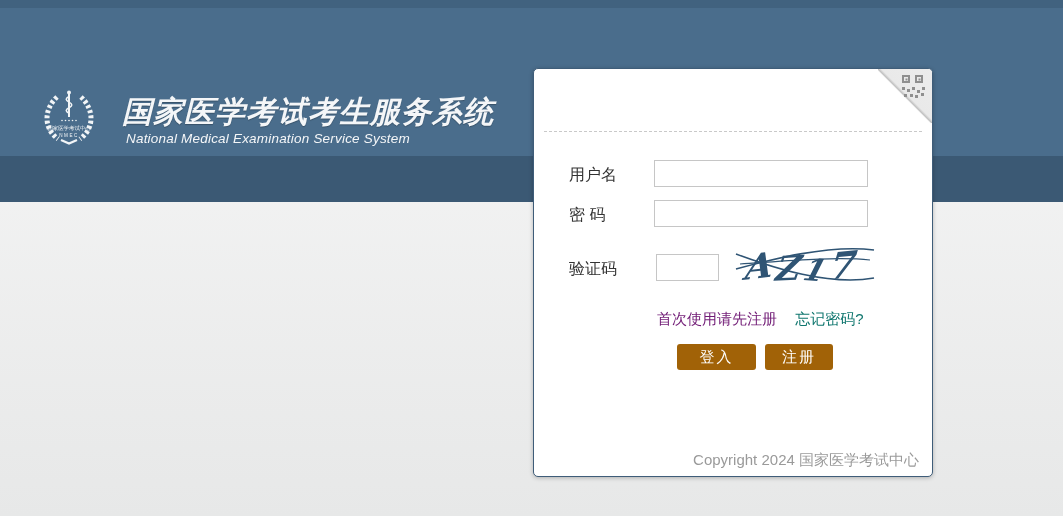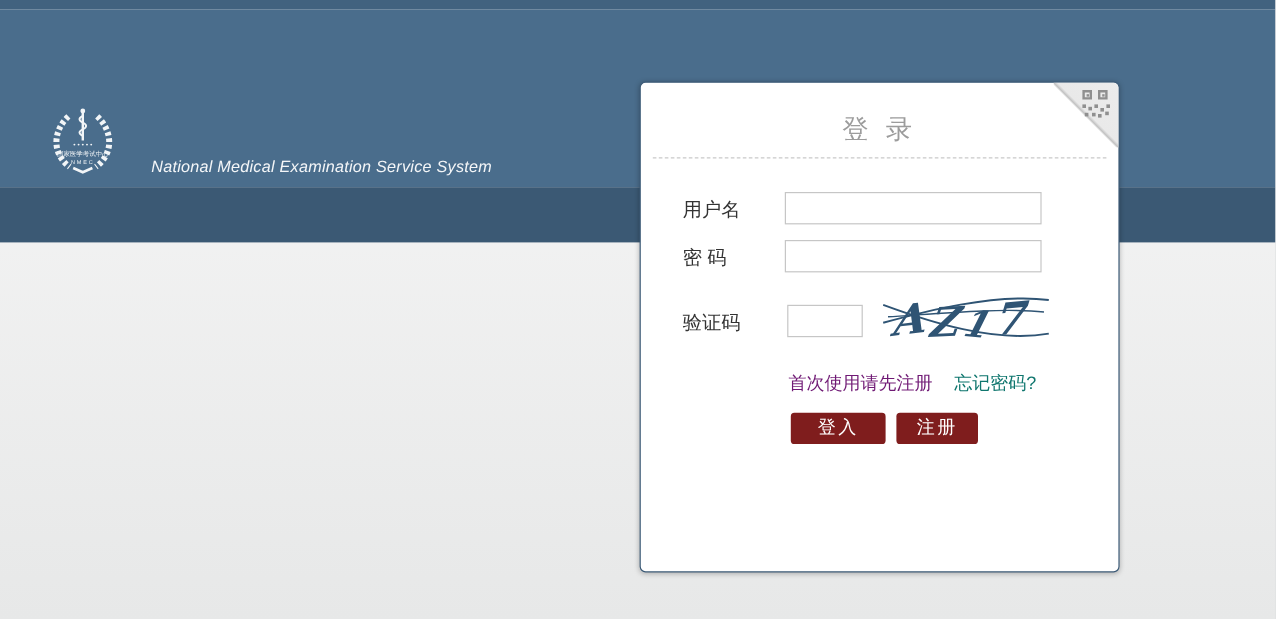--- a/index.html
+++ b/index.html
@@ -106,26 +106,27 @@
   .hint-row {
     position: absolute; left: 123px; top: 241px;
     font-size: 15px; white-space: nowrap;
   }
   .hint-text { color: #701a75; }
   .forgot-link { color: #0f766e; margin-left: 14px; text-decoration: none; cursor: pointer; }
 
   .btn {
     position: absolute; top: 275px;
     height: 26px; line-height: 26px;
-    background: #7f1d1d; color: #ffffff;
+    background: #a16207; color: #ffffff;
     font-size: 15px; text-align: center;
     border: none; border-radius: 3px;
     cursor: pointer; letter-spacing: 2px;
     padding: 0;
     font-family: "Liberation Sans", sans-serif;
+    margin-left: 18px;
   }
   .btn-login { left: 125px; width: 79px; }
   .btn-register { left: 213px; width: 68px; }
 
   .copyright {
     position: absolute; right: 13px; top: 382px;
     color: #9a9a9a; font-size: 15px; white-space: nowrap;
   }
 </style>
 </head>
@@ -152,20 +153,21 @@
       <circle cx="26" cy="36.5" r="0.8"></circle>
         <circle cx="29.5" cy="36.5" r="0.8"></circle>
       <circle cx="33" cy="36.5" r="0.8"></circle>
         <circle cx="36.5" cy="36.5" r="0.8"></circle>
       <circle cx="40" cy="36.5" r="0.8"></circle>
       <text x="33" y="46" font-size="5.4" text-anchor="middle">国家医学考试中心</text>
       <text x="33" y="52.5" font-size="4.6" text-anchor="middle" letter-spacing="1.5">NMEC</text>
     </g>
   </svg>
 
+  <div class="brand-title">国家医学考试考生服务系统</div>
   <div class="brand-subtitle">National Medical Examination Service System</div>
 
   <div class="card">
 
     <div class="qr-fold">
       <svg width="25" height="25" viewBox="0 0 25 25">
         <g fill="#8f8f8f">
           <path d="M1,1 h8 v8 h-8 z M3,3 v4 h4 v-4 z" fill-rule="evenodd"></path>
           <rect x="4.5" y="4.5" width="2" height="2"></rect>
           <path d="M14,1 h8 v8 h-8 z M16,3 v4 h4 v-4 z" fill-rule="evenodd"></path>
@@ -176,21 +178,20 @@
           <rect x="16" y="16" width="3" height="3"></rect>
           <rect x="21" y="13" width="3" height="3"></rect>
           <rect x="3" y="20" width="3" height="3"></rect>
           <rect x="9" y="20" width="3" height="3"></rect>
           <rect x="14" y="21" width="3" height="3"></rect>
           <rect x="20" y="19" width="3" height="3"></rect>
         </g>
       </svg>
     </div>
 
-    <div class="card-title">登 录</div>
     <div class="dashed-sep"></div>
 
     <div class="field-label lbl-username">用户名</div>
     <input class="text-input inp-username" type="text" value="" style="">
 
     <div class="field-label lbl-password">密 码</div>
     <input class="text-input inp-password" type="password" value="" style="">
 
     <div class="field-label lbl-captcha">验证码</div>
     <input class="text-input inp-captcha" type="text" value="" style="">
@@ -205,15 +206,16 @@
     </div>
 
     <div class="hint-row">
       <span class="hint-text">首次使用请先注册</span>
       <a class="forgot-link" href="#">忘记密码?</a>
     </div>
 
     <button class="btn btn-login">登入</button>
     <button class="btn btn-register">注册</button>
 
+    <div class="copyright">Copyright 2024 国家医学考试中心</div>
   </div>
 
 </div>
 
 </body></html>

